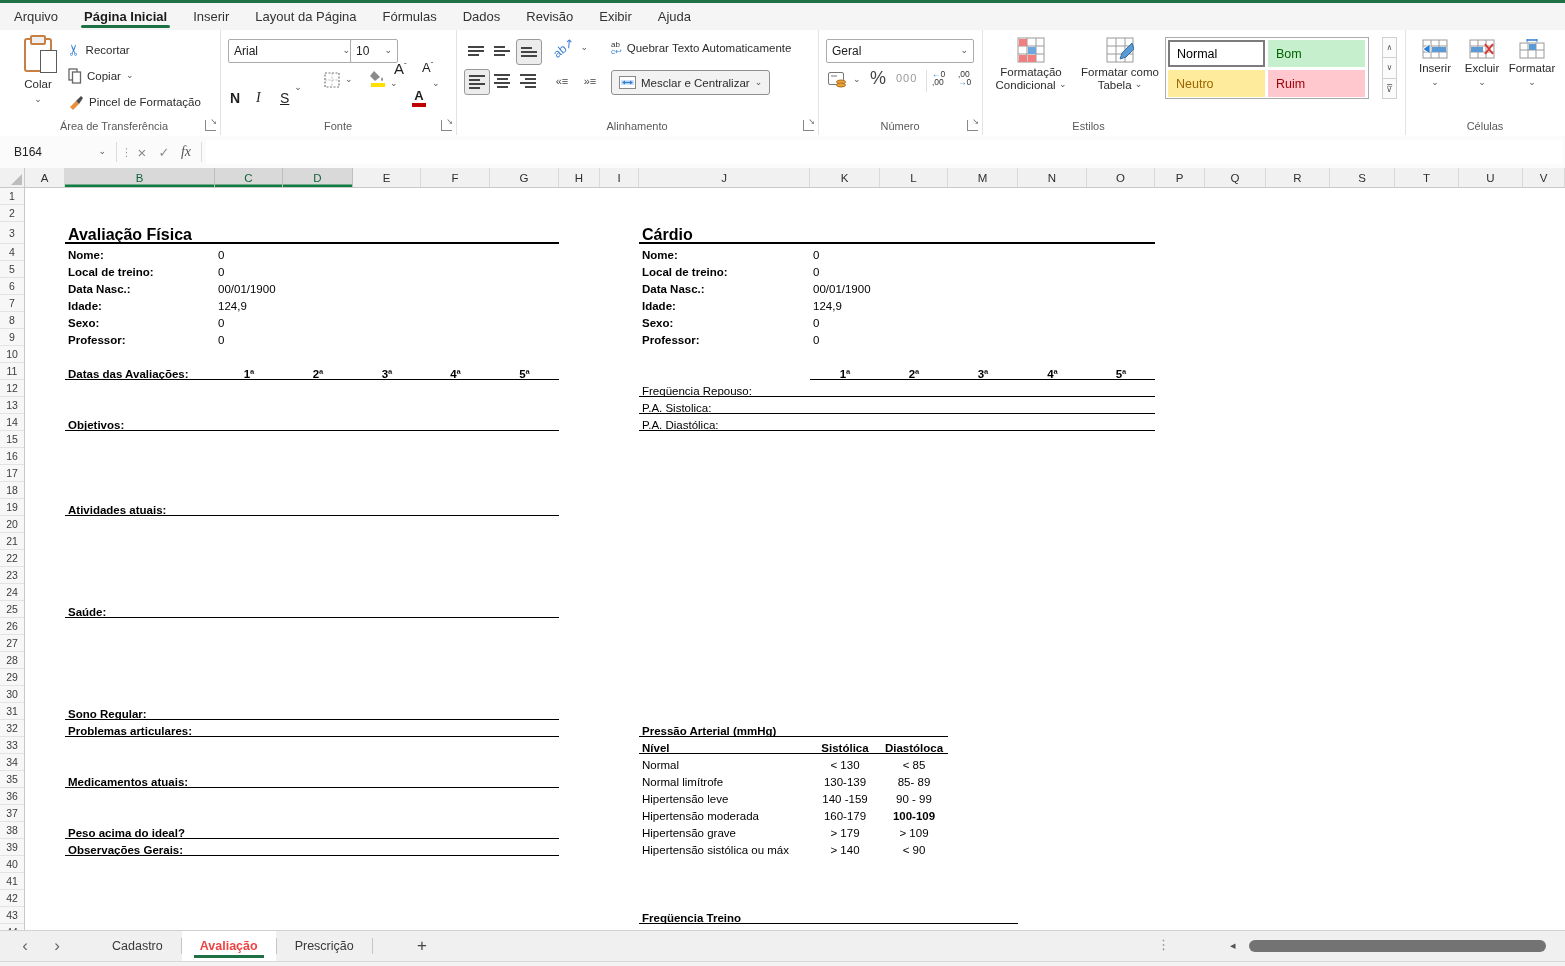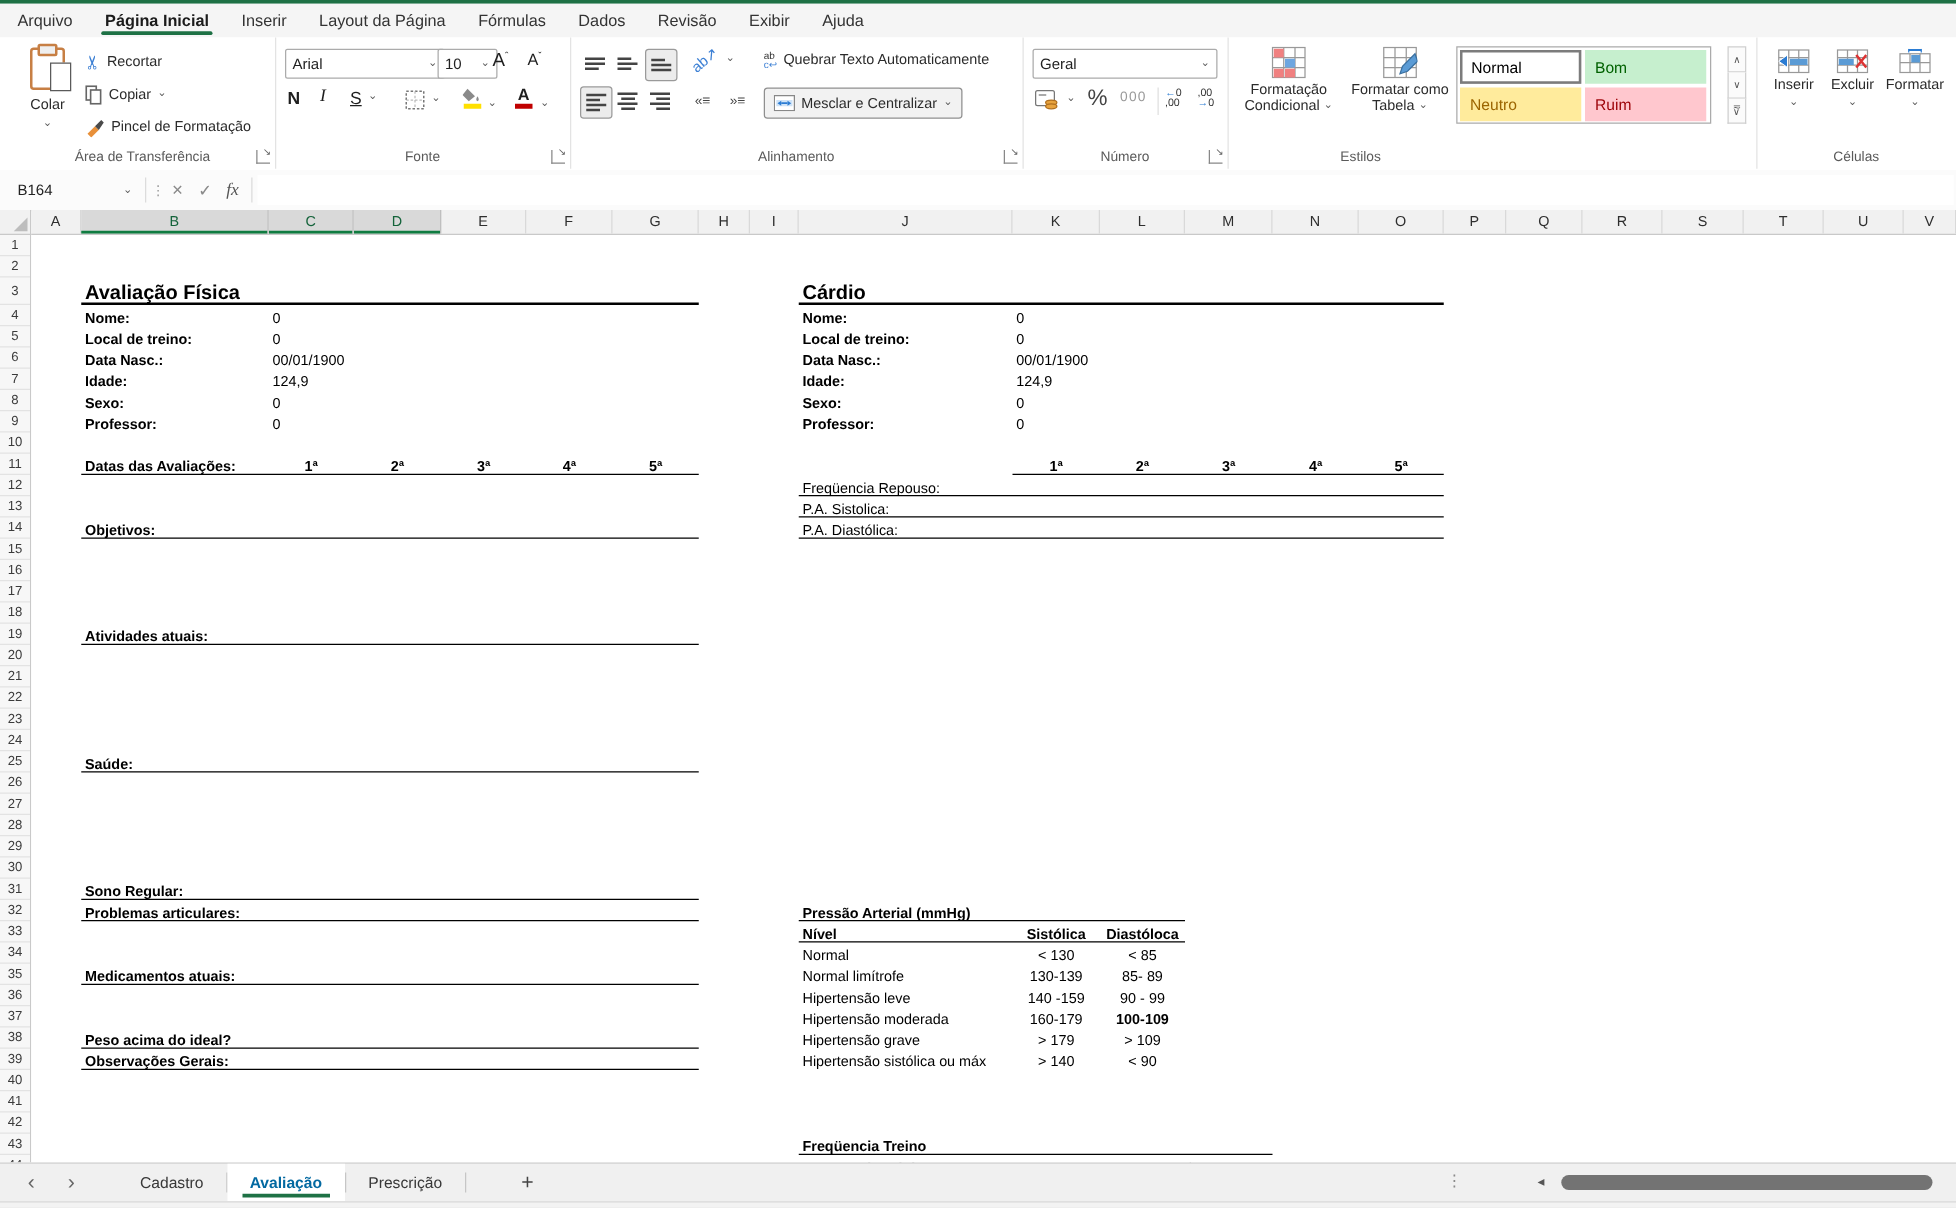--- a/index.html
+++ b/index.html
@@ -38,21 +38,21 @@
   .scissors{color:#3b7fd4;font-size:15px;display:inline-block;transform:rotate(-90deg);}
   
   .bars{display:flex;flex-direction:column;gap:2.5px;width:16px;}
   .bars i{display:block;height:1.6px;background:#444;}
   .al-l{align-items:flex-start}.al-c{align-items:center}.al-r{align-items:flex-end}
   .w-full{width:16px}.w-m{width:11px}
   .sq-btn{position:absolute;width:24px;height:24px;display:flex;align-items:center;justify-content:center;
           border-radius:3px;cursor:pointer;}
   .sel{border:1px solid #9a9a9a;background:#ececec;}
   
-  .glyph{font-size:14px;color:#1f1f1f;}
+  .glyph{font-size:14px;color:#1f1f1f;margin-top:20px;}
   .fontcolor-bar{display:block;height:4px;width:14px;margin-top:0px;}
   
   .chips{position:absolute;left:183px;top:7px;width:204px;height:62px;background:#fff;
          border:1px solid #ababab;display:grid;grid-template-columns:97px 97px;
          grid-auto-rows:27px;gap:3px;padding:2px;box-sizing:border-box;}
   .chip{display:flex;align-items:center;padding-left:8px;font-size:12.5px;cursor:pointer;box-sizing:border-box;}
   .chip.selected{outline:2px solid #7c7c7c;outline-offset:-2px;border:1px solid #fff;}
   .gal-scroll{position:absolute;left:400px;top:7px;width:15px;height:62px;display:flex;flex-direction:column;}
   .gal-scroll span{flex:1;display:flex;align-items:center;justify-content:center;font-size:8px;color:#555;
          border:1px solid #d0d0d0;border-top:none;cursor:pointer;background:#fbfbfb;}
@@ -88,21 +88,21 @@
         font-size:11.5px;color:#000;cursor:cell;}
   .cell.ctr{justify-content:center;padding-left:0;}
   .rule{position:absolute;background:#000;}
   
   .tabstrip{position:absolute;top:930px;left:0;right:0;height:31px;background:#f0f0f0;
         border-top:1px solid #d1d1d1;box-sizing:border-box;font-size:12.5px;}
   .navarr{position:absolute;top:0;height:30px;width:22px;display:flex;align-items:center;justify-content:center;
         color:#666;font-size:17px;cursor:pointer;}
   .stabs{position:absolute;left:94px;top:0;height:30px;display:flex;align-items:stretch;}
   .sheet-tab{display:flex;align-items:center;padding:0 18px;color:#383838;cursor:pointer;position:relative;}
-  .sheet-tab.active{background:#fff;font-weight:700;color:#0369a1;}
+  .sheet-tab.active{background:#fff;font-weight:700;color:#ef4444;}
   .sheet-tab.active::after{content:"";position:absolute;left:12px;right:12px;bottom:3px;height:3px;background:#1e7145;}
   .tabsep{width:1px;background:#c6c6c6;margin:7px 0;}
   .addsheet{position:absolute;left:408px;top:0;height:30px;width:28px;display:flex;align-items:center;
         justify-content:center;color:#444;font-size:17px;cursor:pointer;}
   .splitdots{position:absolute;left:1157px;top:6px;color:#8a8a8a;font-size:13px;cursor:col-resize;}
   .hscroll-arrow{position:absolute;left:1230px;top:8px;color:#555;font-size:11px;cursor:pointer;}
   .hscroll-thumb{position:absolute;left:1249px;top:9px;width:297px;height:12px;border-radius:7px;
         background:#737373;cursor:grab;}
   .statusbar{position:absolute;top:961px;left:0;right:0;height:5px;background:#f3f3f3;border-top:1px solid #d8d8d8;}
   

